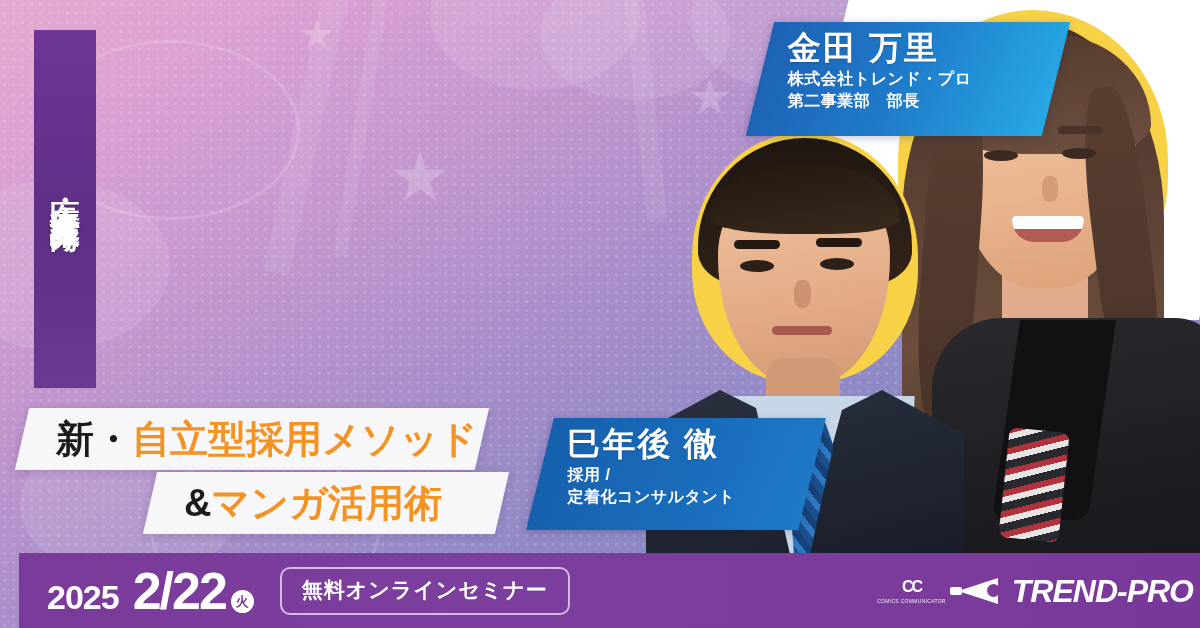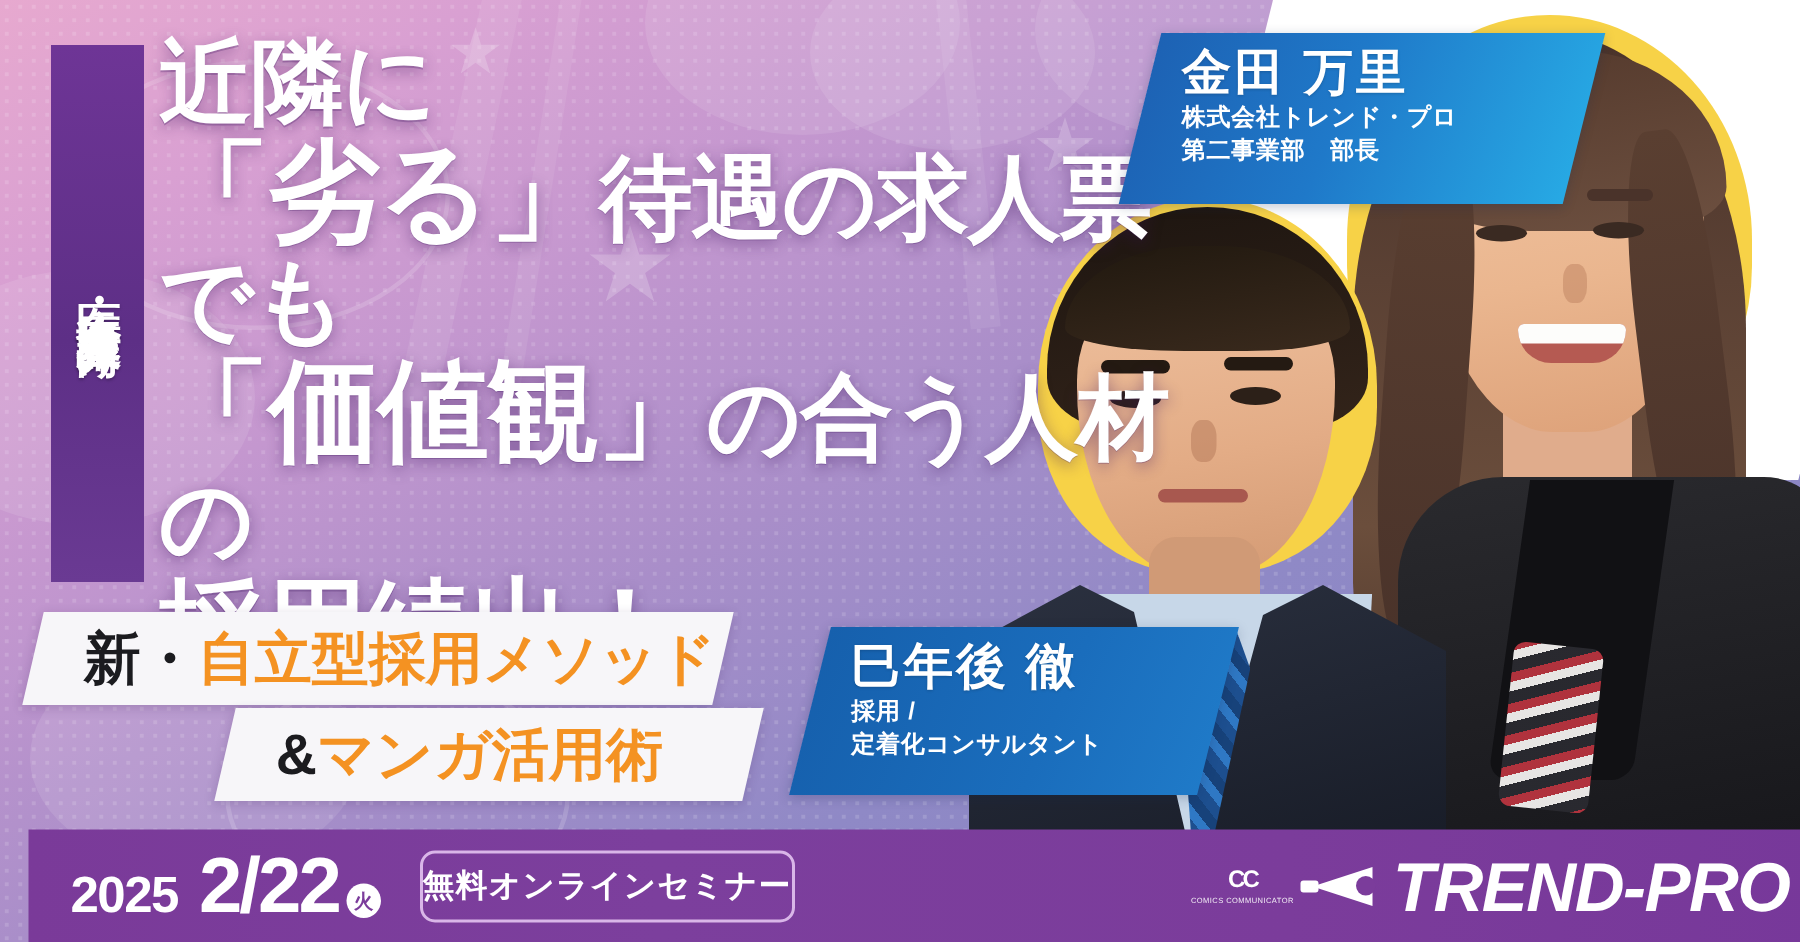--- a/index.html
+++ b/index.html
@@ -254,21 +254,21 @@
   .d-dow{
     display:inline-flex; align-items:center; justify-content:center;
     width:23px; height:23px; border-radius:50%;
     background:#fff; color:#7b3c9b; font-size:13px; font-weight:800;
     margin-left:5px; position:relative; top:-3px;
   }
   .d-time{ font-size:52px; font-weight:800; letter-spacing:-2px; margin-left:12px; }
   .badge{
     margin-left:26px;
     border:2px solid #d9b6e8; border-radius:10px;
-    padding:7px 0 9px;
+    padding:7px 20px 9px;
     color:#fff; font-size:21px; font-weight:700; letter-spacing:1px;
     white-space:nowrap;
   }
   .logo{
     position:absolute; right:26px; top:50%; transform:translateY(-50%);
     display:flex; align-items:center; gap:10px; color:#fff;
   }
   .logo-mark{ display:flex; align-items:flex-end; gap:4px;justify-content:center; }
   .cc-block{ display:flex; flex-direction:column; align-items:center; }
   .cc-top{ font-size:16px; font-weight:800; letter-spacing:-2px; line-height:1; }
@@ -283,21 +283,21 @@
   }
   .megaphone .handle{
     position:absolute; left:0; top:9px; width:12px; height:8px;
     background:#fff; border-radius:2px;
   }
   .megaphone .dot{
     position:absolute; right:2px; top:6px; width:13px; height:13px;
     border-radius:50%; background:#7b3c9b;
   }
   .logo-text{
-    font-size:46px; font-weight:900; font-style:italic;
+    font-size:32px; font-weight:900; font-style:italic;
     letter-spacing:-1px; line-height:1;
   }
 </style>
 </head>
 <body>
 
 <div id="banner">
 
   <div class="bg-base"></div>
   <div class="bg-halftone"></div>
@@ -356,26 +356,20 @@
     <div class="m-neck"></div>
     <div class="m-shirt"></div>
     <div class="m-suit"></div>
     <div class="m-tie"></div>
   </div>
 
   <div class="vtag">
     <span>医療・介護業界向け</span>
   </div>
 
-  <div class="headline">
-    <div class="hl-1">近隣に</div>
-    <div class="hl-2"><span class="hl-big">「劣る」</span><span>待遇の求人票でも</span></div>
-    <div class="hl-3"><span class="hl-big">「価値観」</span><span>の合う人材の</span></div>
-    <div class="hl-4">採用続出！</div>
-  </div>
 
   <div class="ribbon ribbon-1">
     <div class="inner"><span class="txt-dark">新・</span><span class="txt-orange">自立型採用メソッド</span></div>
   </div>
   <div class="ribbon ribbon-2">
     <div class="inner"><span class="txt-dark">&amp;</span><span class="txt-orange">マンガ活用術</span></div>
   </div>
 
   <div class="plate plate-top">
     <div class="pad">

